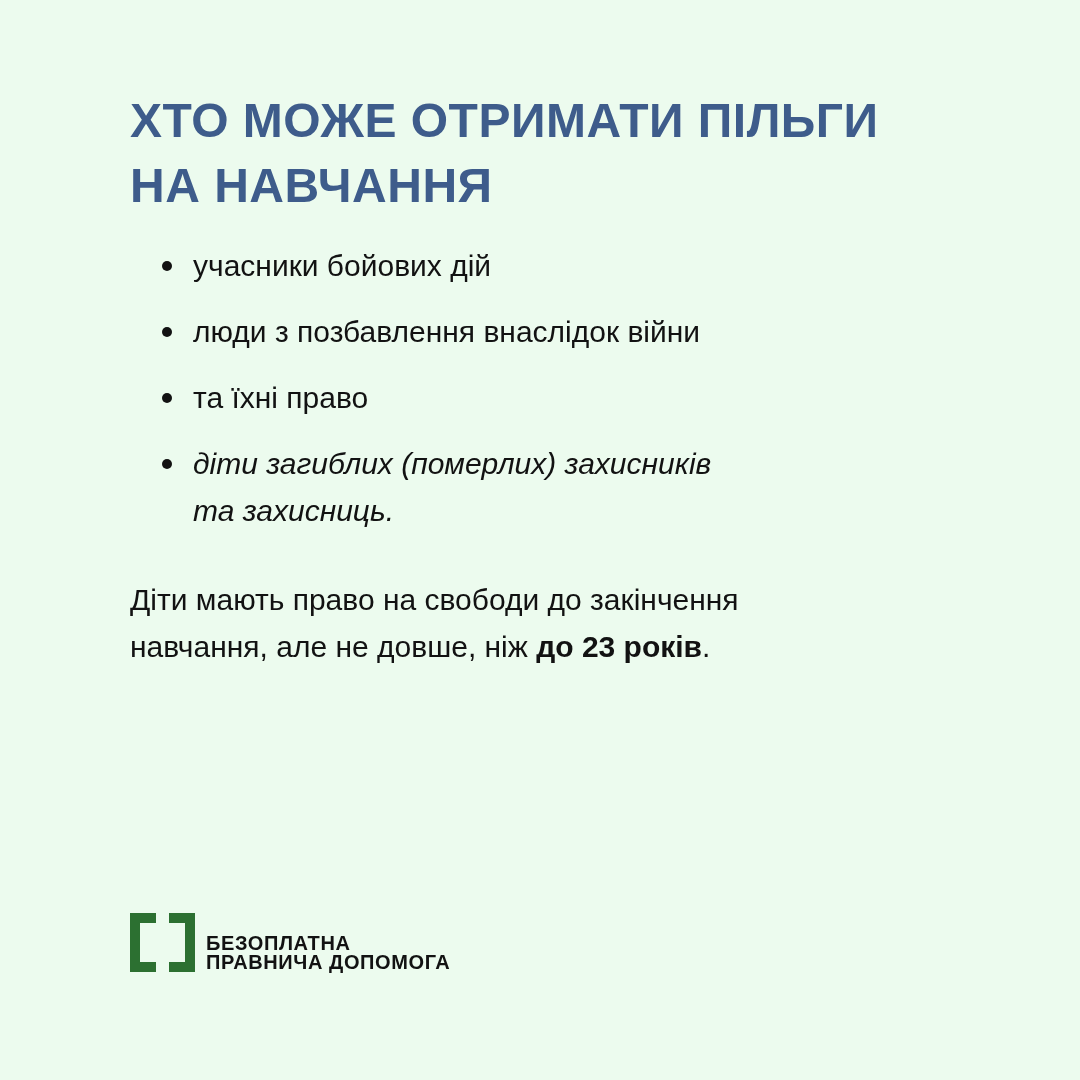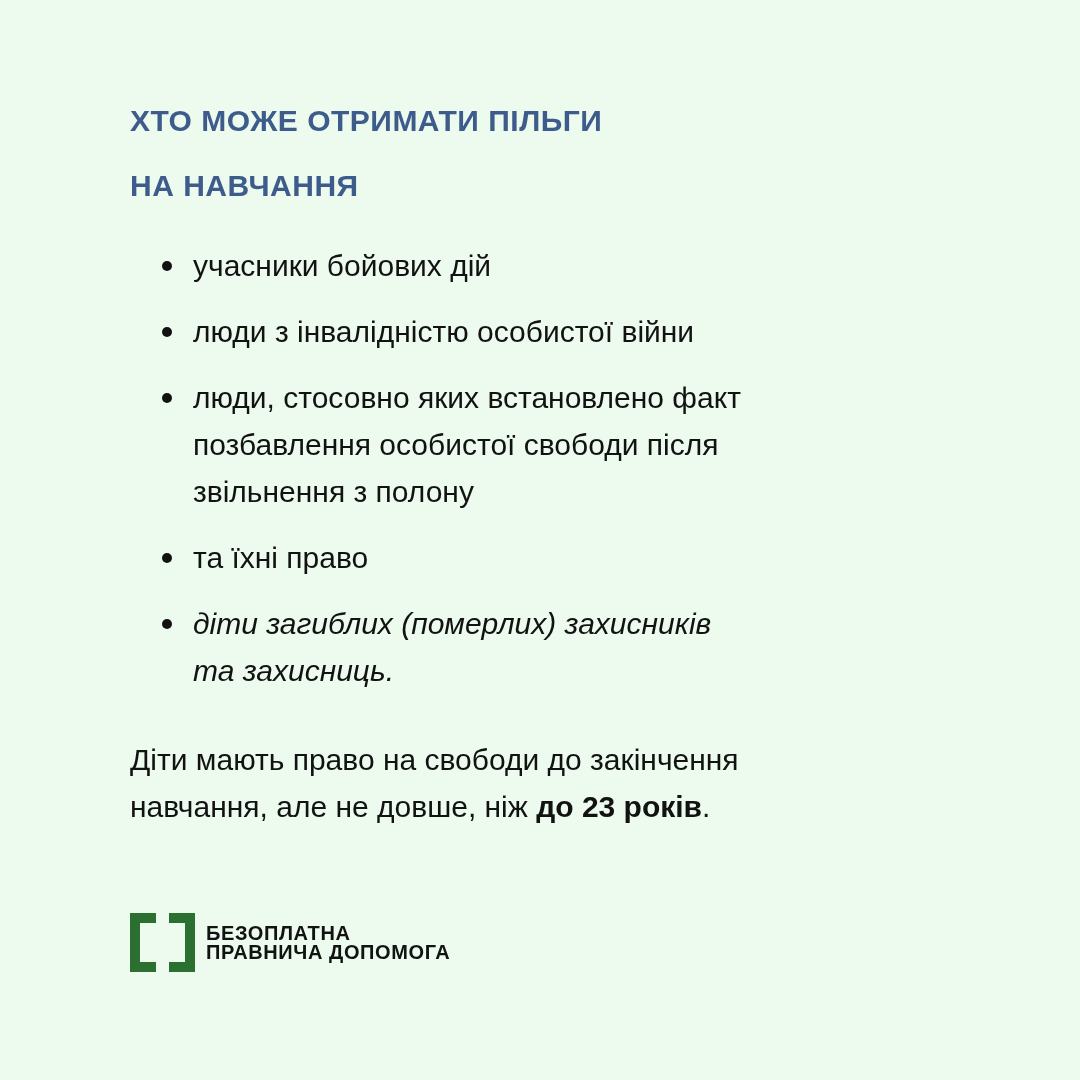--- a/index.html
+++ b/index.html
@@ -14,21 +14,21 @@
   .card {
     position: relative;
     width: 1080px;
     height: 1080px;
     box-sizing: border-box;
     padding: 88px 110px 0 130px;
     background: #ecfbee;
   }
   .heading {
     margin: 0;
-    font-size: 30px;
+    font-size: 48px;
     line-height: 65px;
     font-weight: 800;
     letter-spacing: 0.5px;
     color: #3e5c8b;
     white-space: pre-line;
   }
   ul.bullets {
     list-style: none;
     margin: 24px 0 0 0;
     padding: 0;
@@ -59,21 +59,21 @@
     line-height: 47px;
     max-width: 780px;
     white-space: pre-line;
   }
   .note strong { font-weight: bold; text-align: center; }
   .logo {
     position: absolute;
     left: 130px;
     top: 913px;
     display: flex;
-    align-items: center;
+    align-items: flex-end;
   }
   .brackets {
     display: flex;
     gap: 13px;
     height: 59px;
   }
   .bracket {
     width: 26px;
     height: 59px;
     box-sizing: border-box;
@@ -97,26 +97,21 @@
 <div class="card">
 
   <h1 class="heading">ХТО МОЖЕ ОТРИМАТИ ПІЛЬГИ
 НА НАВЧАННЯ</h1>
 
   <ul class="bullets">
     <li>
       <span class="li-text">учасники бойових дій</span>
     </li>
     <li>
-      <span class="li-text">люди з інвалідністю особистої війни</span>
-    </li>
-    <li>
-      <span class="li-text">люди, стосовно яких встановлено факт
-позбавлення особистої свободи після
-звільнення з полону</span>
+      <span class="li-text">люди з позбавлення внаслідок війни</span>
     </li>
     <li>
       <span class="li-text">та їхні право</span>
     </li>
     <li>
       <span class="li-text">діти загиблих (померлих) захисників
 та захисниць.</span>
     </li>
   </ul>
 

